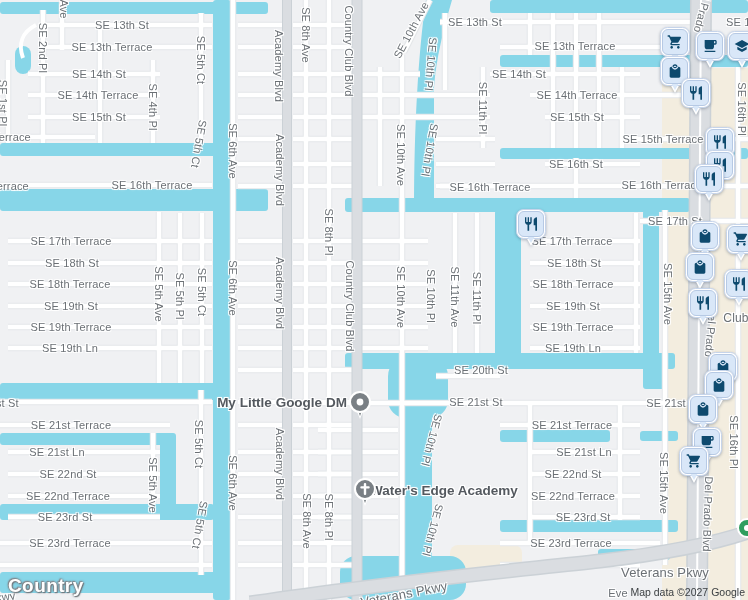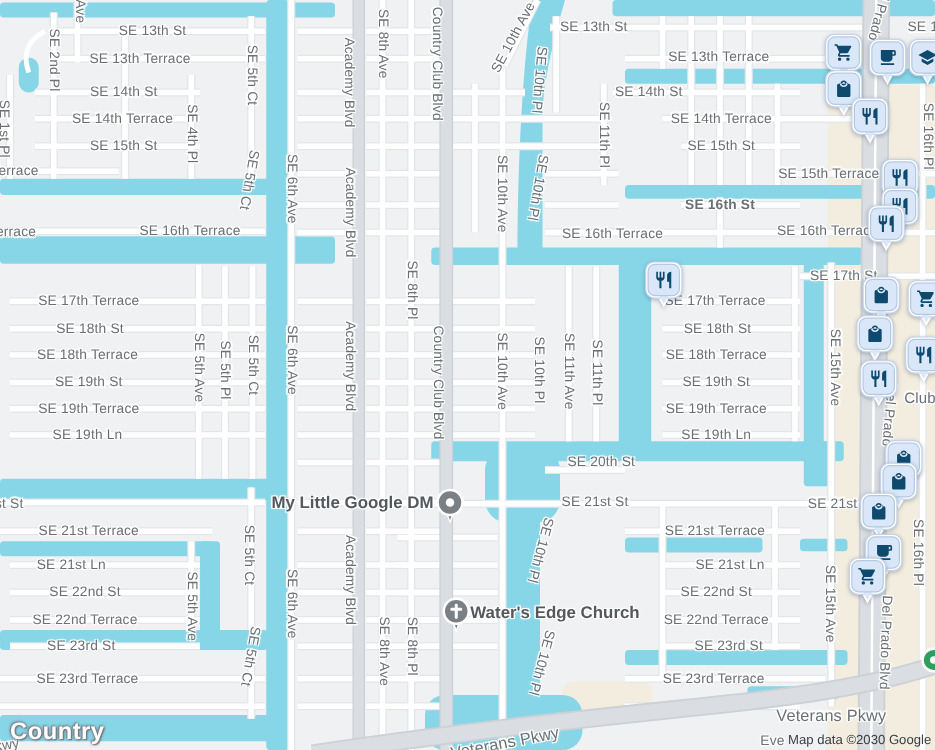--- a/index.html
+++ b/index.html
@@ -356,21 +356,21 @@
       <span class="street-label" data-interactable="false" style="left: 99px; top: 117px; font-size: 11px; transform: translate(-50%, -50%) rotate(0deg);">SE 15th St</span>
       <span class="street-label" data-interactable="false" style="left: 12px; top: 137px; font-size: 11px; transform: translate(-50%, -50%) rotate(0deg);">Terrace</span>
       <span class="street-label" data-interactable="false" style="left: 152px; top: 185px; font-size: 11px; transform: translate(-50%, -50%) rotate(0deg);">SE 16th Terrace</span>
       <span class="street-label" data-interactable="false" style="left: 10px; top: 186px; font-size: 11px; transform: translate(-50%, -50%) rotate(0deg);">Terrace</span>
       <span class="street-label" data-interactable="false" style="left: 475px; top: 22px; font-size: 11px; transform: translate(-50%, -50%) rotate(0deg);">SE 13th St</span>
       <span class="street-label" data-interactable="false" style="left: 575px; top: 46px; font-size: 11px; transform: translate(-50%, -50%) rotate(0deg);">SE 13th Terrace</span>
       <span class="street-label" data-interactable="false" style="left: 519px; top: 74px; font-size: 11px; transform: translate(-50%, -50%) rotate(0deg);">SE 14th St</span>
       <span class="street-label" data-interactable="false" style="left: 577px; top: 95px; font-size: 11px; transform: translate(-50%, -50%) rotate(0deg);">SE 14th Terrace</span>
       <span class="street-label" data-interactable="false" style="left: 577px; top: 117px; font-size: 11px; transform: translate(-50%, -50%) rotate(0deg);">SE 15th St</span>
       <span class="street-label" data-interactable="false" style="left: 663px; top: 139px; font-size: 11px; transform: translate(-50%, -50%) rotate(0deg);">SE 15th Terrace</span>
-      <span class="street-label" data-interactable="false" style="left: 576px; top: 164px; font-size: 11px; transform: translate(-50%, -50%) rotate(0deg); font-weight: bold;">SE 16th St</span>
+      <span class="street-label" data-interactable="false" style="left: 576px; top: 164px; font-size: 11px; transform: translate(-50%, -50%) rotate(0deg);">SE 16th St</span>
       <span class="street-label" data-interactable="false" style="left: 490px; top: 187px; font-size: 11px; transform: translate(-50%, -50%) rotate(0deg);">SE 16th Terrace</span>
       <span class="street-label" data-interactable="false" style="left: 662px; top: 185px; font-size: 11px; transform: translate(-50%, -50%) rotate(0deg);">SE 16th Terrace</span>
       <span class="street-label" data-interactable="false" style="left: 675px; top: 221px; font-size: 11px; transform: translate(-50%, -50%) rotate(0deg);">SE 17th St</span>
       <span class="street-label" data-interactable="false" style="left: 572px; top: 241px; font-size: 11px; transform: translate(-50%, -50%) rotate(0deg);">SE 17th Terrace</span>
       <span class="street-label" data-interactable="false" style="left: 574px; top: 263px; font-size: 11px; transform: translate(-50%, -50%) rotate(0deg);">SE 18th St</span>
       <span class="street-label" data-interactable="false" style="left: 573px; top: 284px; font-size: 11px; transform: translate(-50%, -50%) rotate(0deg);">SE 18th Terrace</span>
       <span class="street-label" data-interactable="false" style="left: 573px; top: 306px; font-size: 11px; transform: translate(-50%, -50%) rotate(0deg);">SE 19th St</span>
       <span class="street-label" data-interactable="false" style="left: 573px; top: 327px; font-size: 11px; transform: translate(-50%, -50%) rotate(0deg);">SE 19th Terrace</span>
       <span class="street-label" data-interactable="false" style="left: 573px; top: 348px; font-size: 11px; transform: translate(-50%, -50%) rotate(0deg);">SE 19th Ln</span>
       <span class="street-label" data-interactable="false" style="left: 71px; top: 241px; font-size: 11px; transform: translate(-50%, -50%) rotate(0deg);">SE 17th Terrace</span>
@@ -457,21 +457,21 @@
           <path d="M10.5,19 L13,26 L15.5,19 Z" fill="#7a8085"></path>
           <circle cx="13" cy="12" r="10" fill="#7a8085" stroke="#fff" stroke-width="2"></circle>
           <rect x="11.8" y="6" width="2.4" height="12" rx="1" fill="#fff"></rect>
           <rect x="8.3" y="9.2" width="9.4" height="2.4" rx="1" fill="#fff"></rect>
         </svg></div>
       <div class="marker" data-interactable="true" style="left: 736px; top: 517px;"><svg width="22" height="22" viewBox="0 0 22 22" data-interactable="false">
           <circle cx="11" cy="11" r="9" fill="#2f9e5f" stroke="#fff" stroke-width="2"></circle>
           <circle cx="11" cy="11" r="3" fill="#fff"></circle>
         </svg></div>
       <span class="poi-label" data-interactable="true" style="left: 282px; top: 402px; transform: translate(-50%, -50%);">My Little Google DM</span>
-      <span class="poi-label" data-interactable="true" style="left: 444px; top: 490px; transform: translate(-50%, -50%);">Water's Edge Church</span>
+      <span class="poi-label" data-interactable="true" style="left: 444px; top: 490px; transform: translate(-50%, -50%);">Water's Edge Academy</span>
     </div>
   <div id="pins" data-interactable="false">
       <div class="pin" data-interactable="true" style="left: 727px; top: 31px;"><svg width="30" height="38" viewBox="0 0 30 38">
           <path d="M10,28 L15,37 L20,28 Z" fill="#fff"></path>
           <rect x="0.5" y="0.5" width="29" height="29" rx="7" fill="#fff" stroke="#c6d4ea" stroke-width="1"></rect>
           <path d="M11,27 L15,34 L19,27 Z" fill="#d9e7f8"></path>
           <rect x="2.5" y="2.5" width="25" height="25" rx="5.5" fill="#d9e7f8" stroke="#b6c9e4" stroke-width="1"></rect>
           <g transform="translate(7,7) scale(0.667)" fill="#0e4a6e" data-interactable="false">
             <path d="M5 13.18v4L12 21l7-3.82v-4L12 17l-7-3.82zM12 3L1 9l11 6 9-4.91V17h2V9L12 3z"></path>
           </g>
@@ -633,14 +633,14 @@
           <path d="M10,28 L15,37 L20,28 Z" fill="#fff"></path>
           <rect x="0.5" y="0.5" width="29" height="29" rx="7" fill="#fff" stroke="#c6d4ea" stroke-width="1"></rect>
           <path d="M11,27 L15,34 L19,27 Z" fill="#d9e7f8"></path>
           <rect x="2.5" y="2.5" width="25" height="25" rx="5.5" fill="#d9e7f8" stroke="#b6c9e4" stroke-width="1"></rect>
           <g transform="translate(7,7) scale(0.667)" fill="#0e4a6e" data-interactable="false">
             <path d="M7 18c-1.1 0-1.99.9-1.99 2S5.9 22 7 22s2-.9 2-2-.9-2-2-2zM1 2v2h2l3.6 7.59-1.35 2.45c-.16.28-.25.61-.25.96 0 1.1.9 2 2 2h12v-2H7.42c-.14 0-.25-.11-.25-.25l.03-.12.9-1.63h7.45c.75 0 1.41-.41 1.75-1.03l3.58-6.49c.08-.14.12-.31.12-.48 0-.55-.45-1-1-1H5.21l-.94-2H1zm16 16c-1.1 0-1.99.9-1.99 2s.89 2 1.99 2 2-.9 2-2-.9-2-2-2z"></path>
           </g>
         </svg></div>
     </div>
   <div id="google-logo" data-interactable="true">Country</div>
-  <div id="attribution" data-interactable="false">Map data ©2030 Google</div>
+  <div id="attribution" data-interactable="false">Map data ©2027 Google</div>
 </div>
 
 </body></html>

